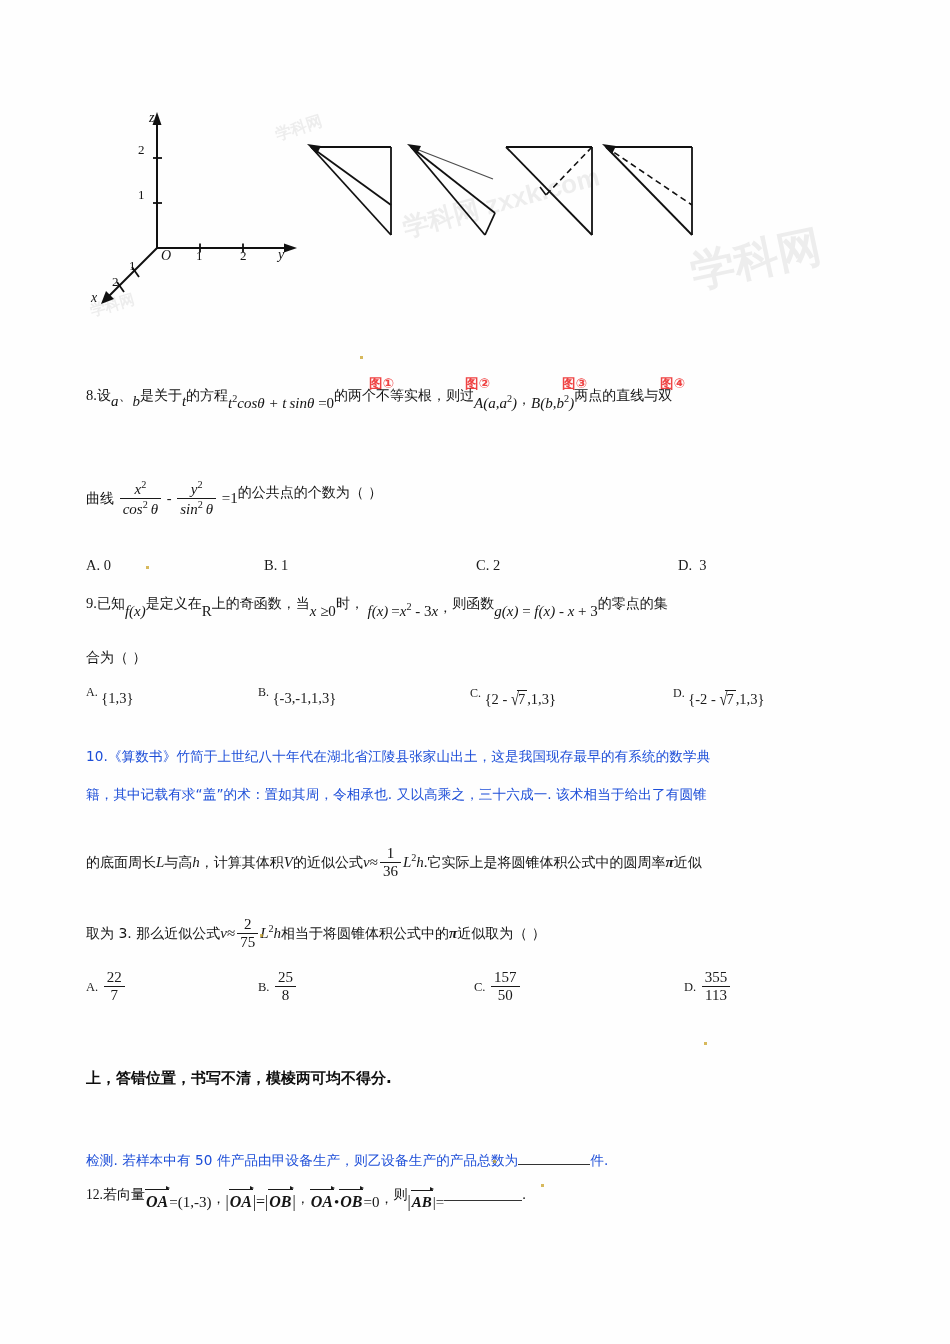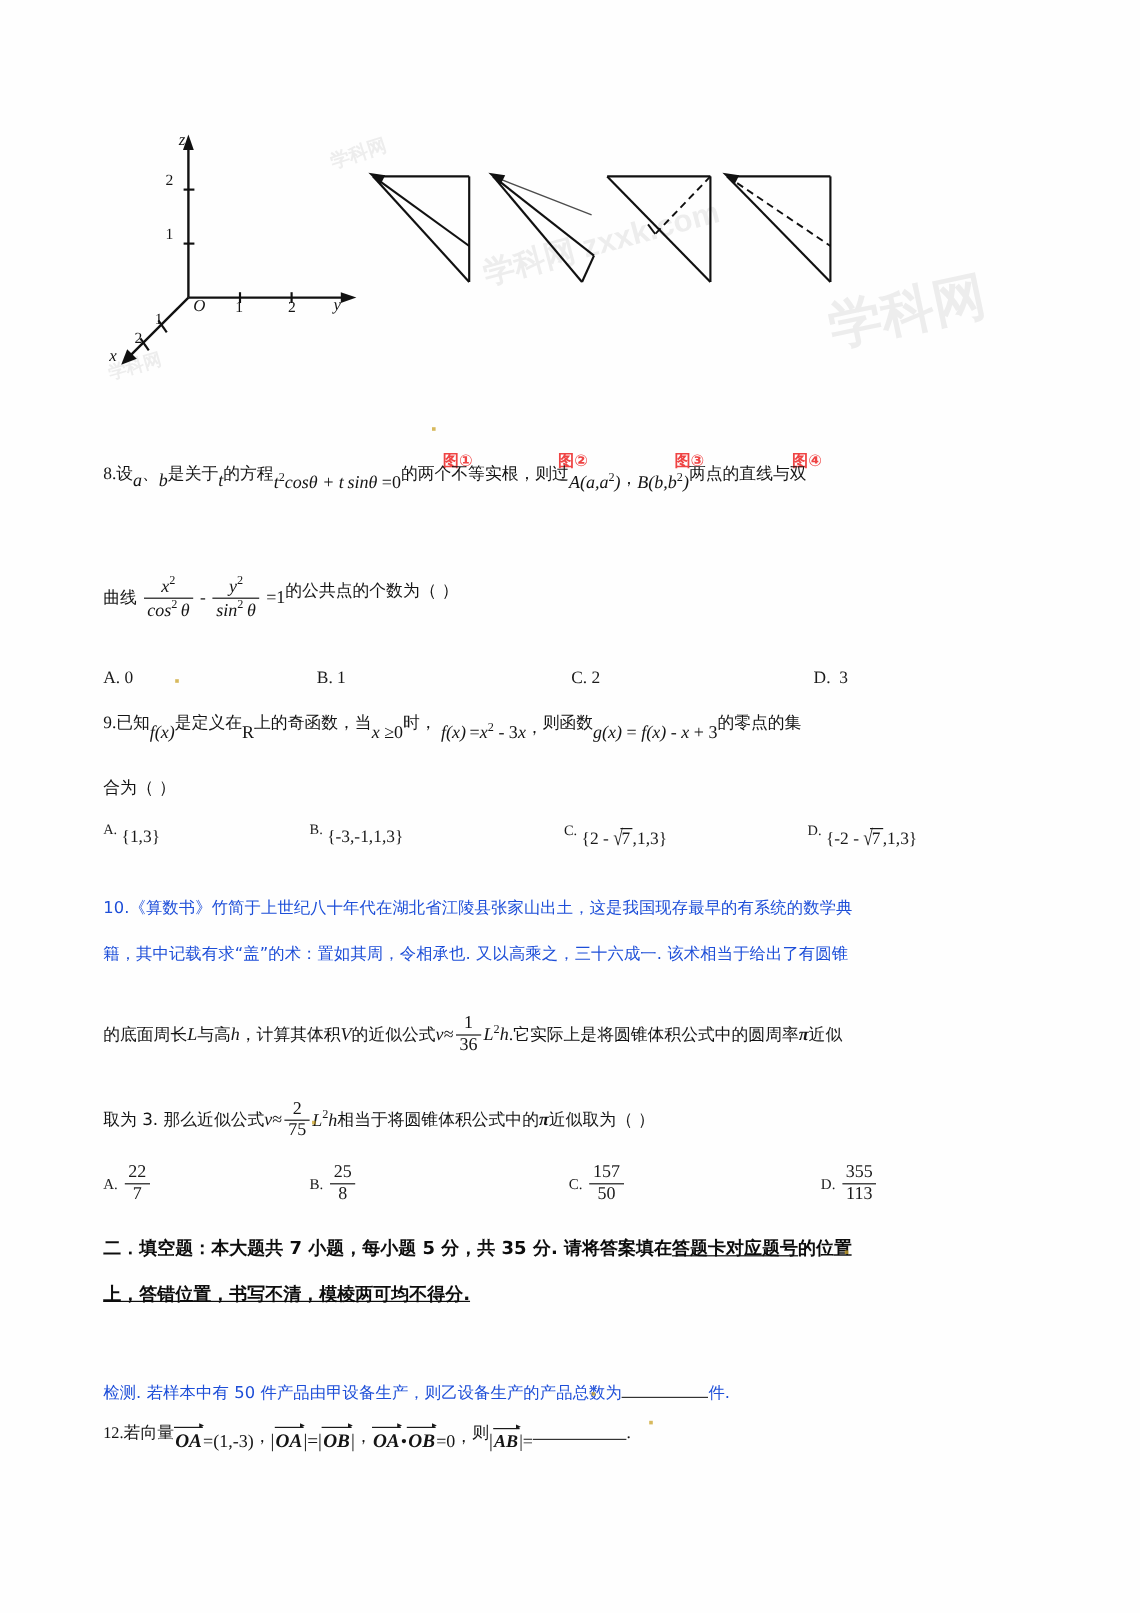--- a/index.html
+++ b/index.html
@@ -319,24 +319,21 @@
     <div class="opt" style="left:388px;">
       <span class="opt-label" style="font-size:12.5px;">C.</span>
       <span class="frac bigfrac"><span class="num">157</span><span class="den">50</span></span>
     </div>
     <div class="opt" style="left:598px;">
       <span class="opt-label" style="font-size:12.5px;">D.</span>
       <span class="frac bigfrac"><span class="num">355</span><span class="den">113</span></span>
     </div>
   </div>
 
-  <div class="section-head" style="top:1031px;">
-    <span>二．填空题：本大题共 7 小题，每小题 5 分，共 35 分. 请将答案填在</span><span class="ul">答题卡对应题号</span><span>的位置</span>
-  </div>
-  <div class="section-head" style="top:1069px;text-decoration:underline;">上，答错位置，书写不清，模棱两可均不得分.</div>
+  <div class="section-head" style="top:1069px;">上，答错位置，书写不清，模棱两可均不得分.</div>
   <div class="speck" style="left:704px; top:1042px;"></div>
 
   <div class="para" style="top:1151px;">
     <span>检测. 若样本中有 50 件产品由甲设备生产，则乙设备生产的产品总数为</span><span class="blank" style="width:72px; height:13px;"></span><span>件.</span>
   </div>
   <div class="speck" style="left:493px; top:1160px;"></div>
 
   <div class="line" style="top:1186px;">
     <span class="mn" style="font-size:13.6px;">12.</span><span class="cn">若向量</span><span style="font-size:16px; position:relative; top:8px;"><span class="vec">OA<span class="arrowhead"></span></span><span class="arrow-cap"></span></span><span class="mn" style="font-size:15px; position:relative; top:8px;">=(1,-3)</span><span class="cn" style="position:relative; top:4px;">，</span><span class="mn" style="font-size:16px; position:relative; top:8px;">|</span><span class="vec" style="font-size:16px; position:relative; top:8px;">OA<span class="arrowhead"></span></span><span class="mn" style="font-size:16px; position:relative; top:8px;">|=|</span><span class="vec" style="font-size:16px; position:relative; top:8px;">OB<span class="arrowhead"></span></span><span class="mn" style="font-size:16px; position:relative; top:8px;">|</span><span class="cn" style="position:relative; top:4px;">，</span><span class="vec" style="font-size:16px; position:relative; top:8px;">OA<span class="arrowhead"></span></span><span class="mn" style="font-size:15px; position:relative; top:8px;">•</span><span class="vec" style="font-size:16px; position:relative; top:8px;">OB<span class="arrowhead"></span></span><span class="mn" style="font-size:15px; position:relative; top:8px;">=0</span><span class="cn" style="position:relative; top:4px;">，</span><span class="cn">则</span><span class="mn" style="font-size:16px; position:relative; top:8px;">|</span><span class="vec" style="font-size:15px; position:relative; top:8px;">AB<span class="arrowhead"></span></span><span class="mn" style="font-size:15px; position:relative; top:8px;">|=</span><span class="blank" style="width:78px; height:9px; position:relative; top:2px;"></span><span class="mn">.</span>
   </div>

